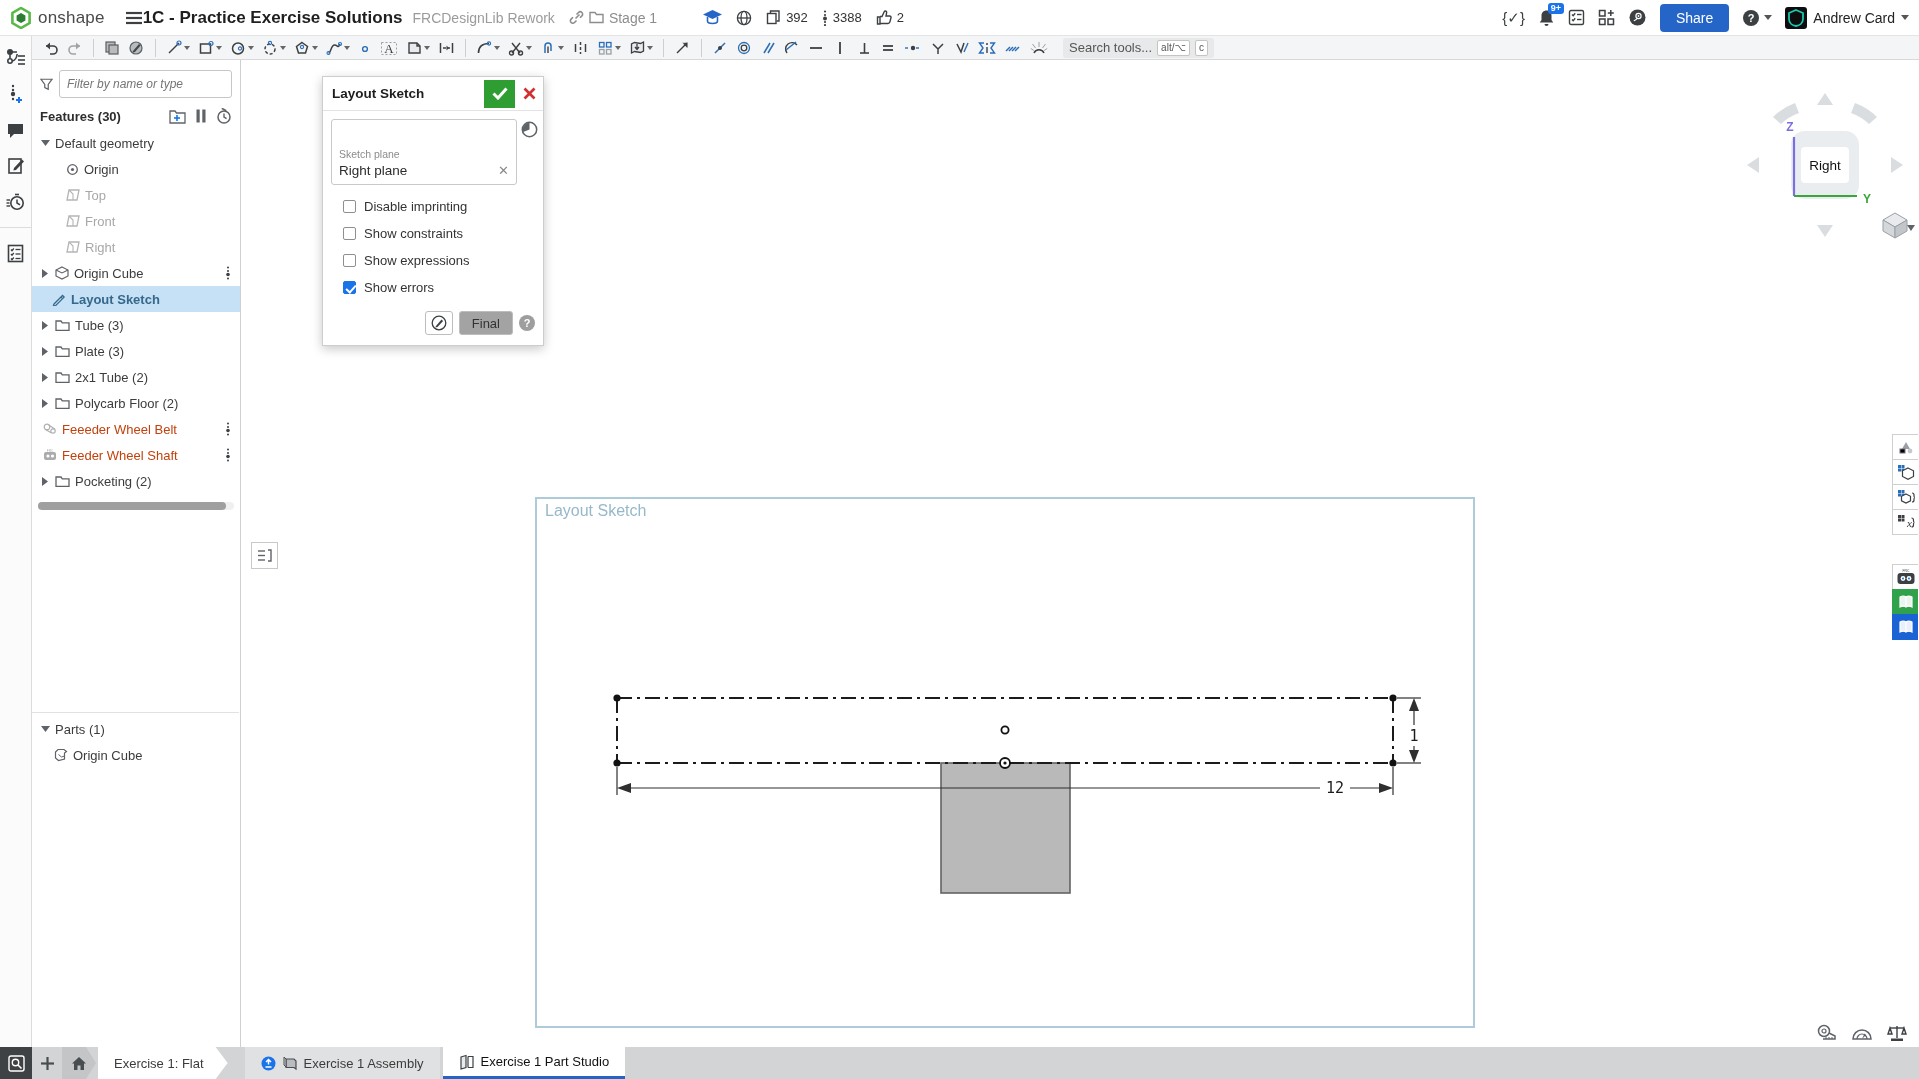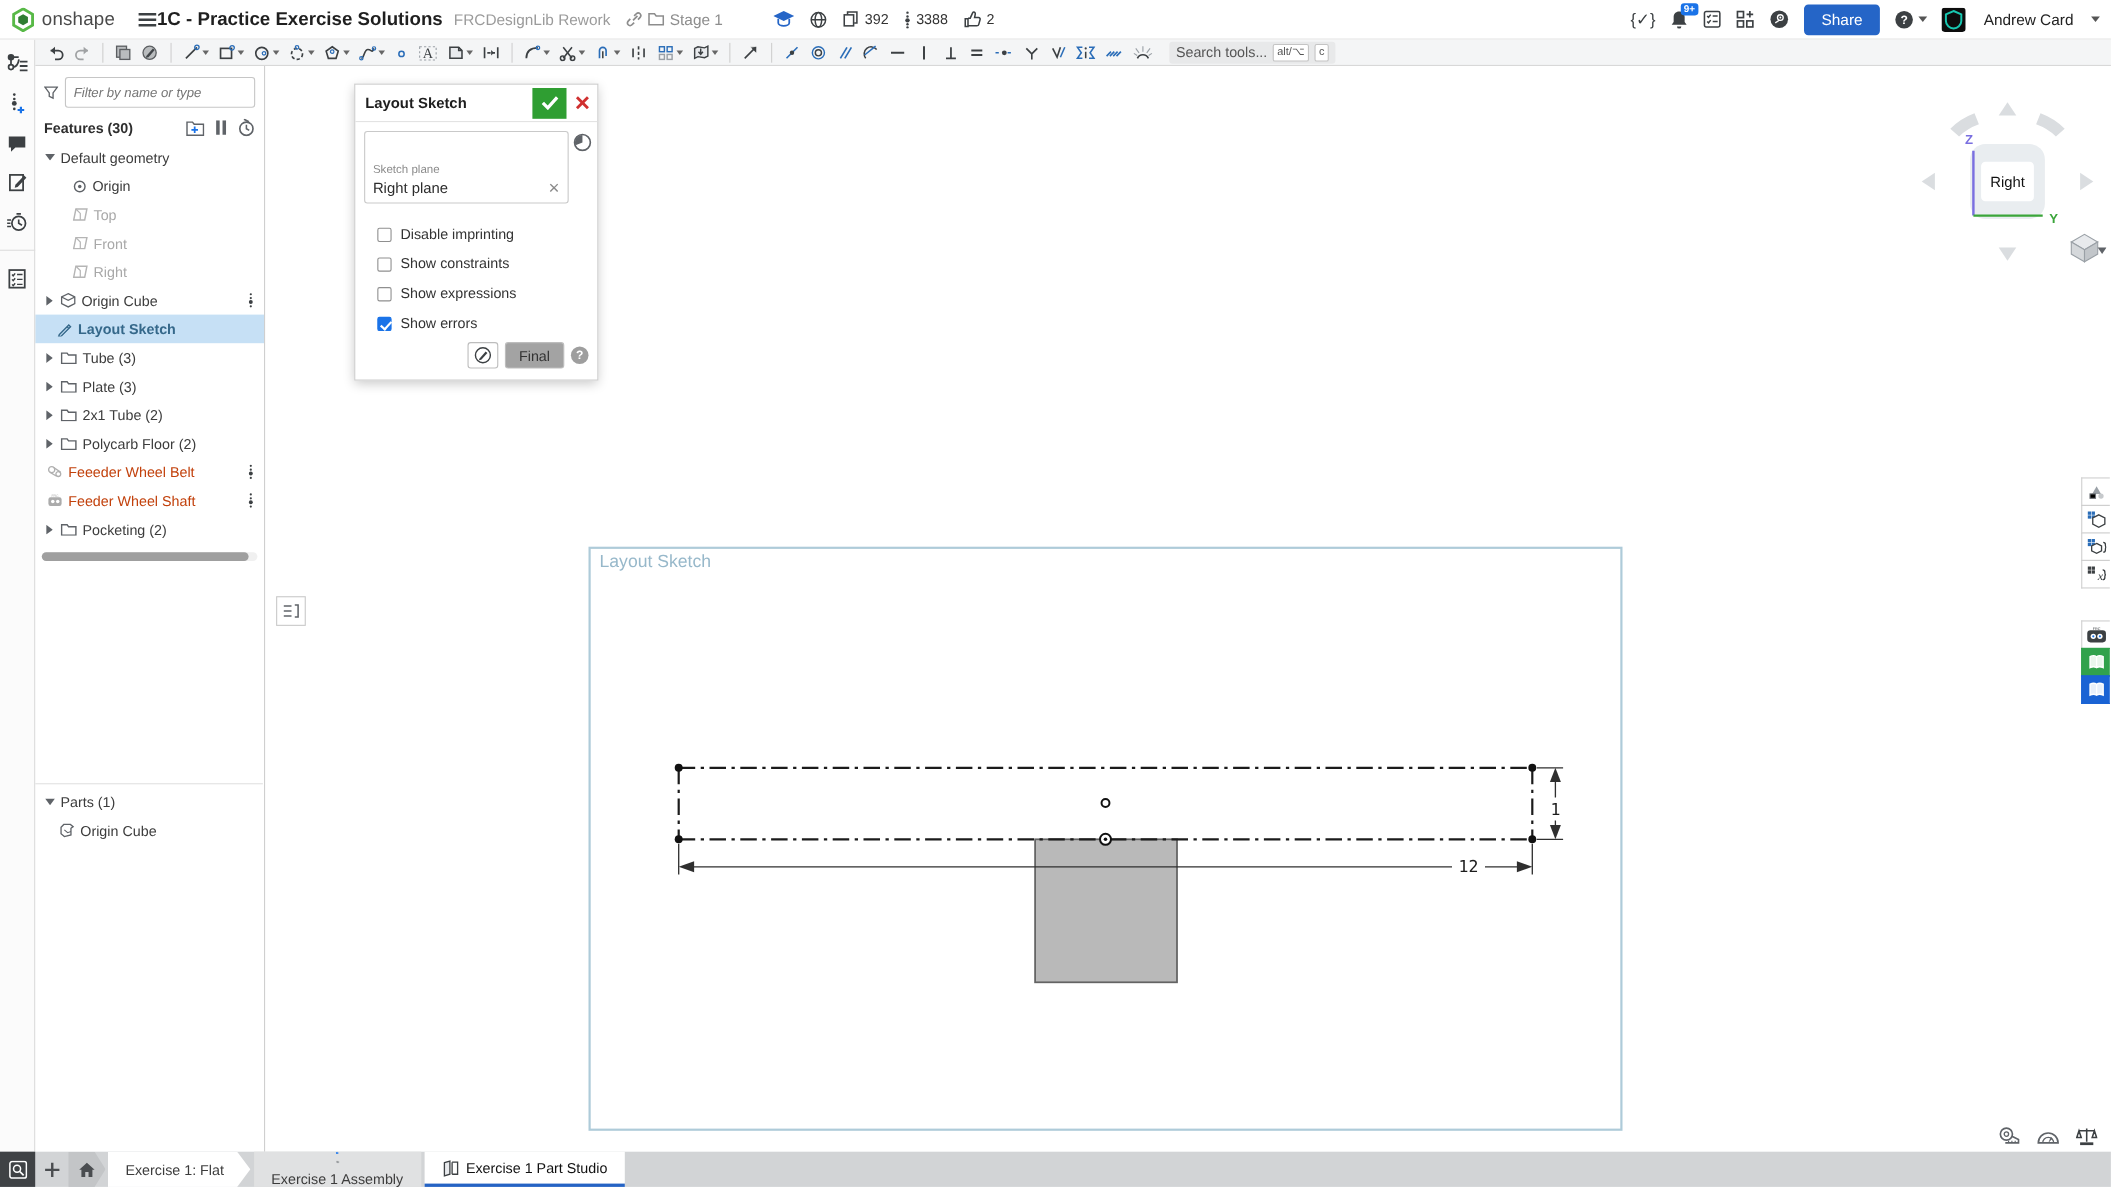--- a/index.html
+++ b/index.html
@@ -13,21 +13,21 @@
   .hamburger { margin-left:20px; cursor:pointer; }
   .doc-title { margin-left:0; font-size:17px; font-weight:bold; color:#1f1f1f; white-space:nowrap; }
   .doc-subtitle { margin-left:10px; font-size:14px; color:#9b9b9b; white-space:nowrap; }
   .loc { display:flex; align-items:center; gap:5px; margin-left:14px; color:#8d8d8d; font-size:14px; }
   .stats { display:flex; align-items:center; gap:14px; margin-left:46px; color:#333; font-size:13px; }
   .stat { display:flex; align-items:center; gap:5px; }
   .tb-right { margin-left:auto; display:flex; align-items:center; gap:13px; }
   .badge { position:absolute; top:-6px; right:-9px; background:#1a73e8; color:#fff; font-size:9px; font-weight:bold; border-radius:3px; padding:1px 3px; line-height:1.1; }
   .share-btn { background:#2565c7; color:#fff; font-size:14px; border:none; border-radius:4px; padding:6px 16px; cursor:pointer; }
   .curly-check { font-size:15px; color:#3c4043; }
-  .user { display:flex; align-items:center; gap:16px; font-size:14px; color:#222; }
+  .user { display:flex; align-items:center; gap:6px; font-size:14px; color:#222; }
   .caret { width:0; height:0; border-left:4px solid transparent; border-right:4px solid transparent; border-top:5px solid #555; display:inline-block; }
 
   
   .toolbar { position:absolute; left:32px; top:36px; width:1887px; height:24px; background:#f4f5f6; border-bottom:1px solid #d8d8d8; display:flex; align-items:center; padding:0 8px; gap:2px; z-index:20; }
   .tbtn { display:flex; align-items:center; gap:1px; padding:1px 3px; border-radius:2px; cursor:pointer; }
   .tsep { width:1px; height:18px; background:#cfcfcf; margin:0 5px; }
   .tcaret { width:0; height:0; border-left:3.5px solid transparent; border-right:3.5px solid transparent; border-top:4px solid #666; }
   .search-tools { margin-left:10px; background:#e8e9ea; border-radius:3px; height:20px; display:flex; align-items:center; padding:0 6px; gap:5px; cursor:text; }
   .search-tools .ph { font-size:13px; color:#555; }
   .kbd { background:#fff; border:1px solid #c4c4c4; border-radius:2px; font-size:10px; color:#555; padding:0 3px; line-height:14px; }
@@ -65,21 +65,21 @@
   .dlg-header { height:34px; display:flex; align-items:center; border-bottom:1px solid #e3e3e3; padding-left:9px; }
   .dlg-title { font-size:13.5px; font-weight:bold; color:#1e1e1e; flex:1; }
   .dlg-accept { width:31px; height:28px; background:#2f9e32; display:flex; align-items:center; justify-content:center; cursor:pointer; }
   .dlg-close { width:28px; height:28px; display:flex; align-items:center; justify-content:center; color:#d03030; font-weight:bold; font-size:15px; cursor:pointer; }
   .plane-group { margin:8px 26px 8px 8px; border:1px solid #c9c9c9; border-radius:3px; padding:4px 7px 6px 7px; position:relative; }
   .plane-label { font-size:10.5px; color:#8c8c8c;margin-top:24px; }
   .plane-value-row { display:flex; align-items:center; margin-top:3px; }
   .plane-value { font-size:13.5px; color:#2c2c2c; flex:1; }
   .plane-clear { color:#8a8a8a; font-size:13px; cursor:pointer; }
   .dlg-clock { position:absolute; right:5px; top:44px; cursor:pointer; }
-  .chk-row { display:flex; align-items:flex-end; gap:8px; padding:0 20px; height:27px; cursor:pointer; }
+  .chk-row { display:flex; align-items:center; gap:8px; padding:0 20px; height:27px; cursor:pointer; }
   .chk { width:13px; height:13px; border:1px solid #8f8f8f; border-radius:2px; background:#fff; flex:none; position:relative; }
   .chk.checked { background:#1a73e8; border-color:#1a73e8; }
   .chk.checked::after { content:""; position:absolute; left:3.5px; top:0.5px; width:4px; height:8px; border:solid #fff; border-width:0 2px 2px 0; transform:rotate(42deg); }
   .chk-label { font-size:13px; color:#333; }
   .dlg-footer { display:flex; align-items:center; justify-content:flex-end; gap:6px; padding:10px 8px 10px 8px; }
   .sketch-btn { width:28px; height:24px; border:1px solid #bdbdbd; border-radius:3px; background:#fff; display:flex; align-items:center; justify-content:center; cursor:pointer; }
   .final-btn { height:24px; border:1px solid #bdbdbd; border-radius:3px; background:#a3a3a3; font-size:13px; color:#333; padding:0 12px; cursor:pointer; font-family:"Liberation Sans",sans-serif; }
   .help-dot { width:16px; height:16px; border-radius:50%; background:#9e9e9e; color:#fff; font-size:11px; font-weight:bold; display:flex; align-items:center; justify-content:center; cursor:pointer; }
 
   
@@ -101,21 +101,21 @@
   
   .measure-tools { position:absolute; right:12px; top:1024px; display:flex; gap:14px; z-index:15; }
 
   
   .tab-bar { position:absolute; left:0; top:1047px; width:1919px; height:32px; background:#d2d4d6; display:flex; align-items:stretch; z-index:30; }
   .tab-search { width:32px; background:#3f4245; display:flex; align-items:center; justify-content:center; cursor:pointer; }
   .tab-plus { width:30px; display:flex; align-items:center; justify-content:center; cursor:pointer; }
   .tab-home { width:34px; background:#c3c5c7; display:flex; align-items:center; justify-content:center; cursor:pointer; clip-path:polygon(0 0, calc(100% - 10px) 0, 100% 50%, calc(100% - 10px) 100%, 0 100%); }
   .tab { display:flex; align-items:center; gap:6px; padding:0 16px; font-size:13px; color:#3c3c3c; cursor:pointer; }
   .tab.flag { background:#fff; clip-path:polygon(0 0, calc(100% - 12px) 0, 100% 50%, calc(100% - 12px) 100%, 0 100%); padding-right:24px; margin-left:2px; }
-  .tab.gray { background:#e0e1e2; margin-left:3px;flex-direction:column; }
+  .tab.gray { background:#e0e1e2; margin-left:17px; }
   .tab.active { background:#fff; border-bottom:3px solid #2563c4; color:#111; margin-left:3px; }
 </style>
 </head>
 <body>
 
 <div class="top-bar">
   <div class="brand">
     <svg width="22" height="22" viewBox="0 0 22 22">
       <polygon points="11,1 19.6,6 19.6,16 11,21 2.4,16 2.4,6" fill="none" stroke="#58b947" stroke-width="2.6"></polygon>
       <polygon points="11,6 15.4,8.5 15.4,13.5 11,16 6.6,13.5 6.6,8.5" fill="#2f7d32"></polygon>

